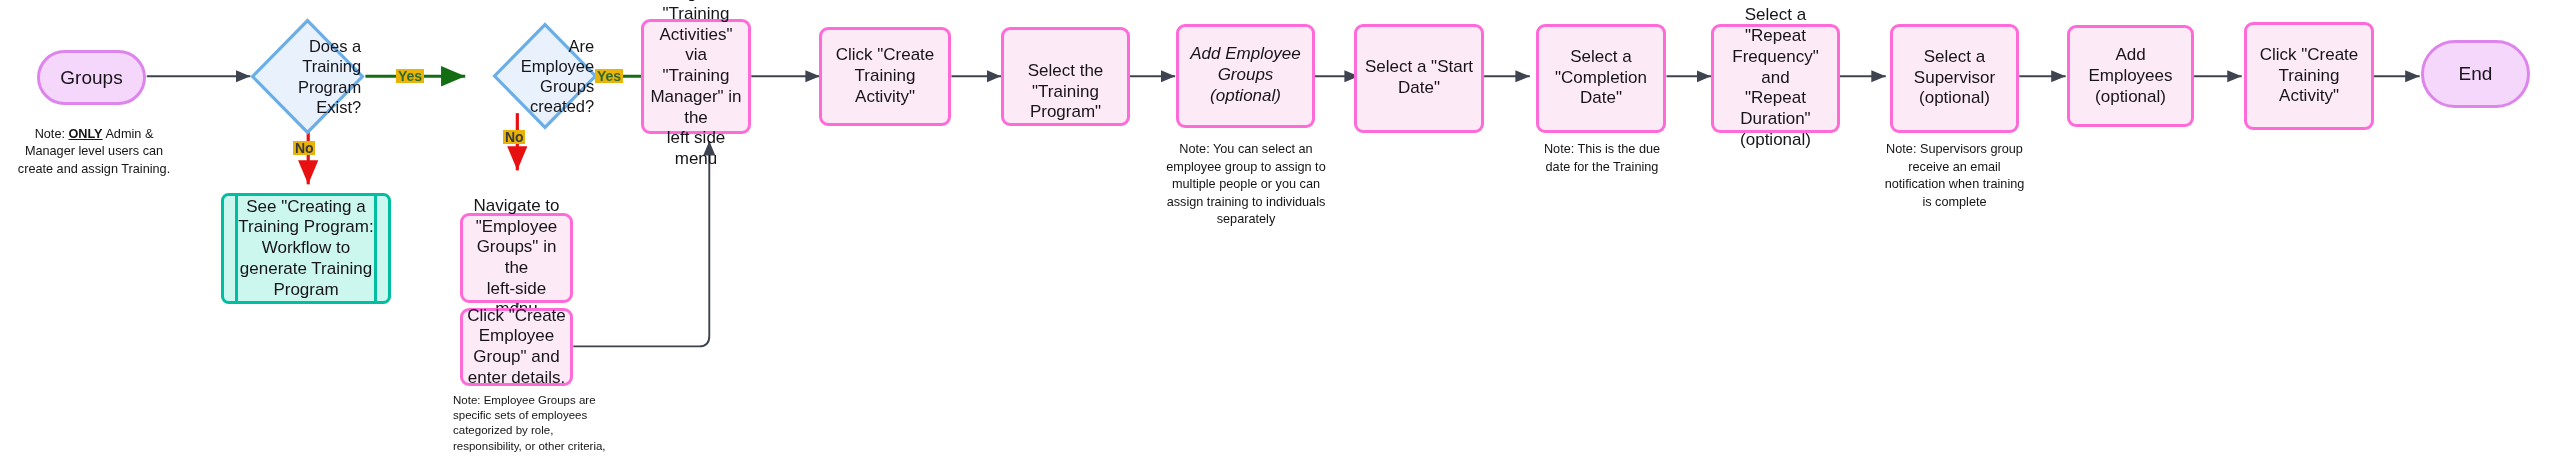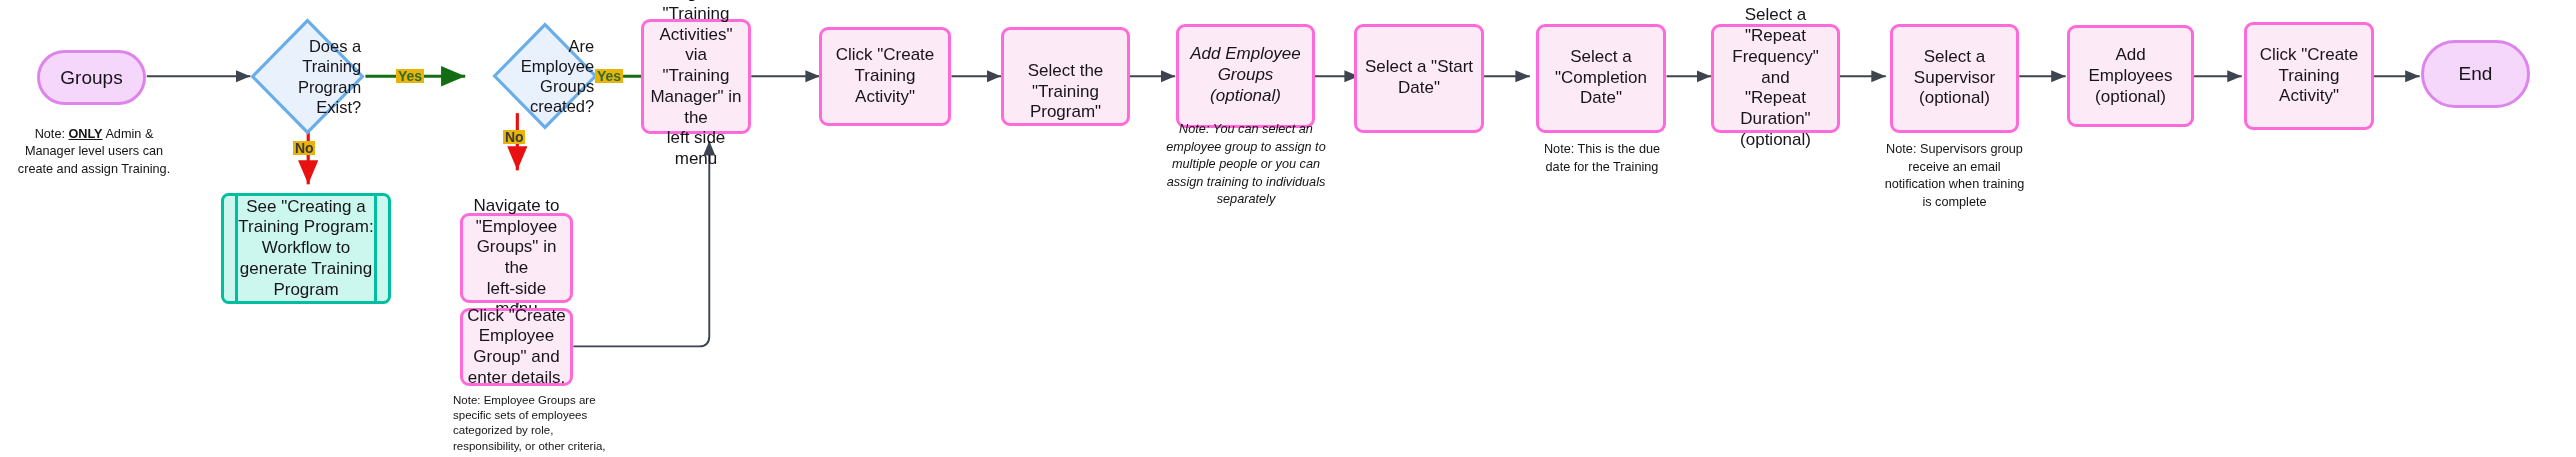--- a/index.html
+++ b/index.html
@@ -208,21 +208,21 @@
   <div class="node process" style="left:1001px;top:27px;width:129px;height:99px;align-items:flex-end;">
     <span class="lbl">Select the
 "Training Program"</span>
   </div>
 
   <div class="node process" style="left:1176px;top:23.5px;width:139px;height:104px;font-style:italic;">
     <span class="lbl">Add Employee
 Groups (optional)</span>
   </div>
 
-  <div class="note" style="left:1166px;top:121px;width:160px;font-style:italic;">Note: You can select an employee group to assign to multiple people or you can assign training to individuals separately</div>
+  <div class="note" style="left:1166px;top:141px;width:160px;">Note: You can select an employee group to assign to multiple people or you can assign training to individuals separately</div>
 
   <div class="node process" style="left:1354px;top:23.5px;width:130px;height:109px;">
     <span class="lbl">Select a "Start
 Date"</span>
   </div>
 
   <div class="node process" style="left:1536px;top:23.5px;width:130px;height:109px;">
     <span class="lbl">Select a
 "Completion Date"</span>
   </div>

